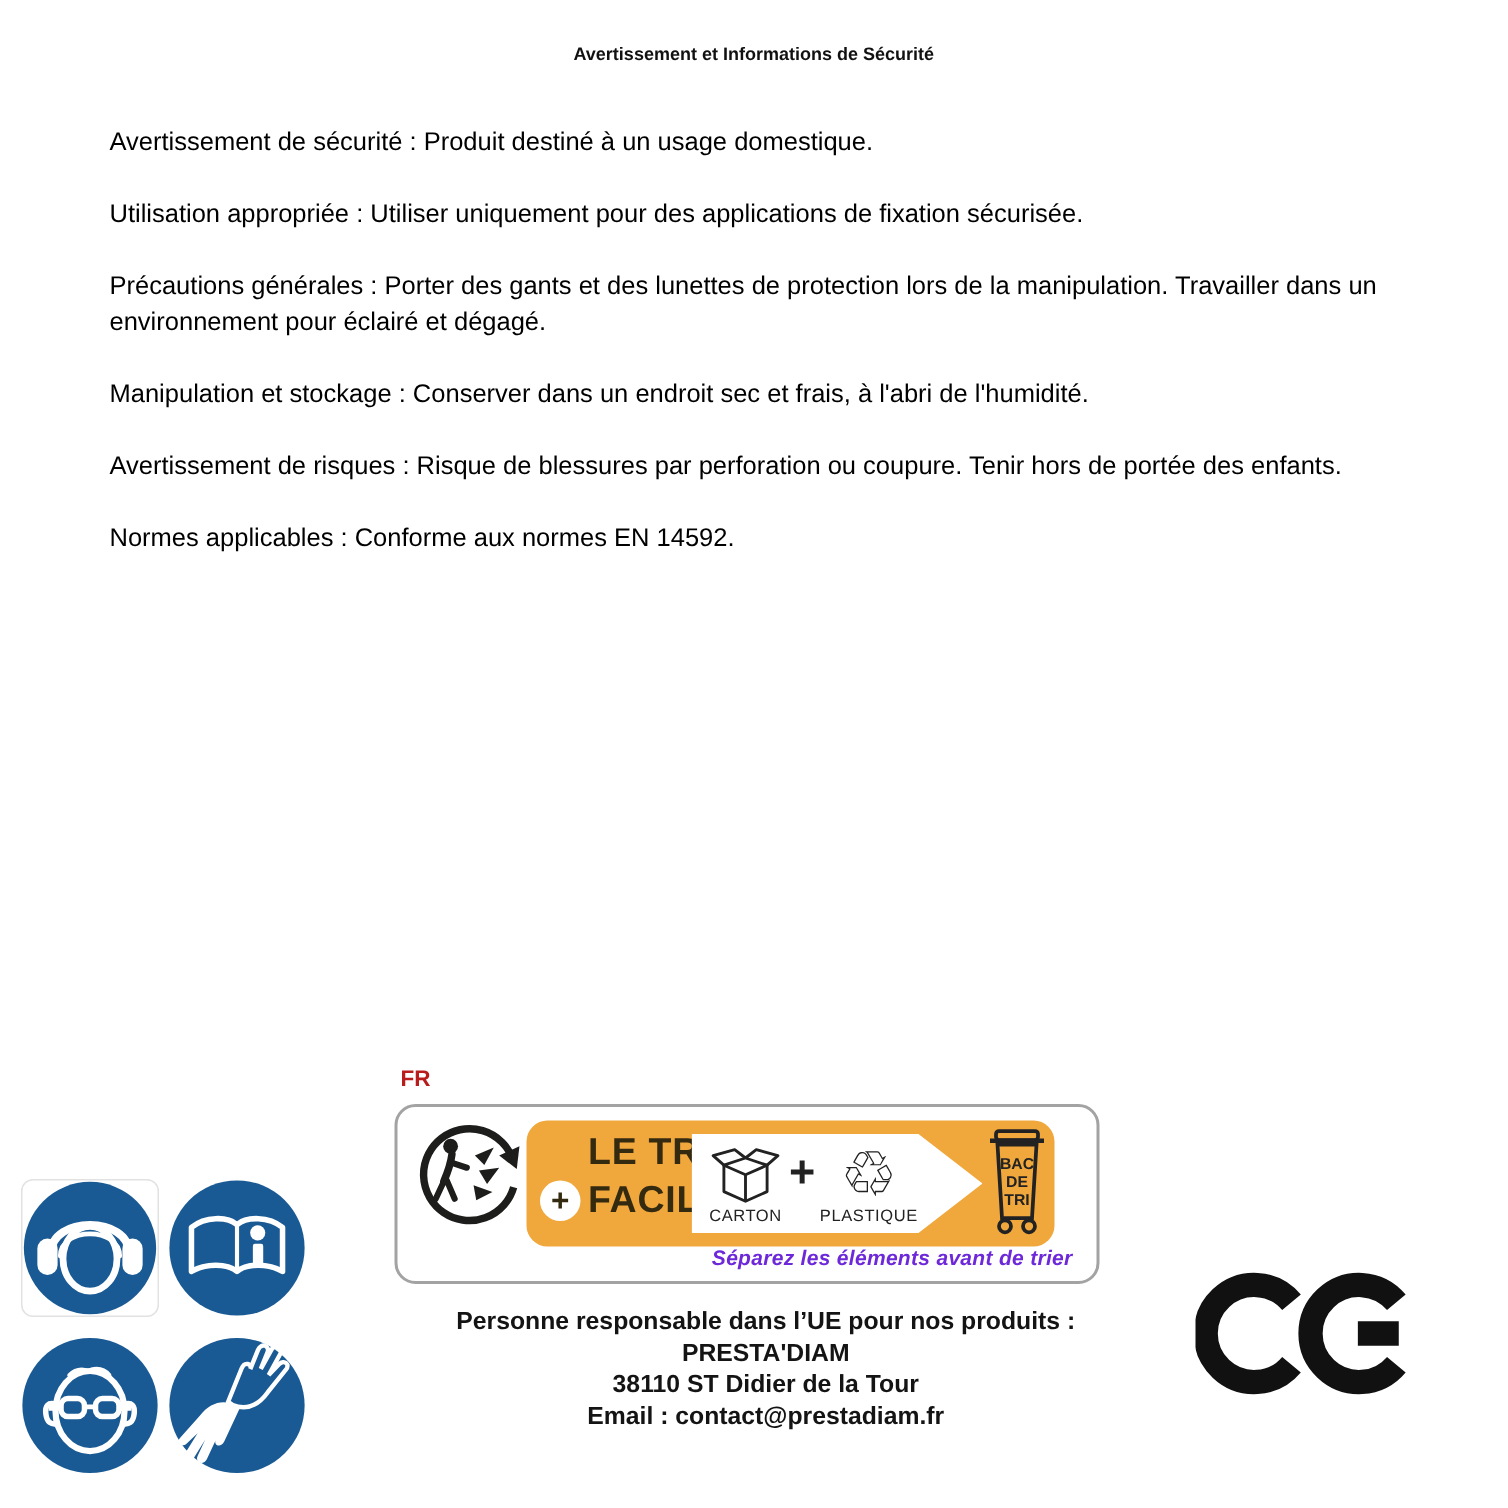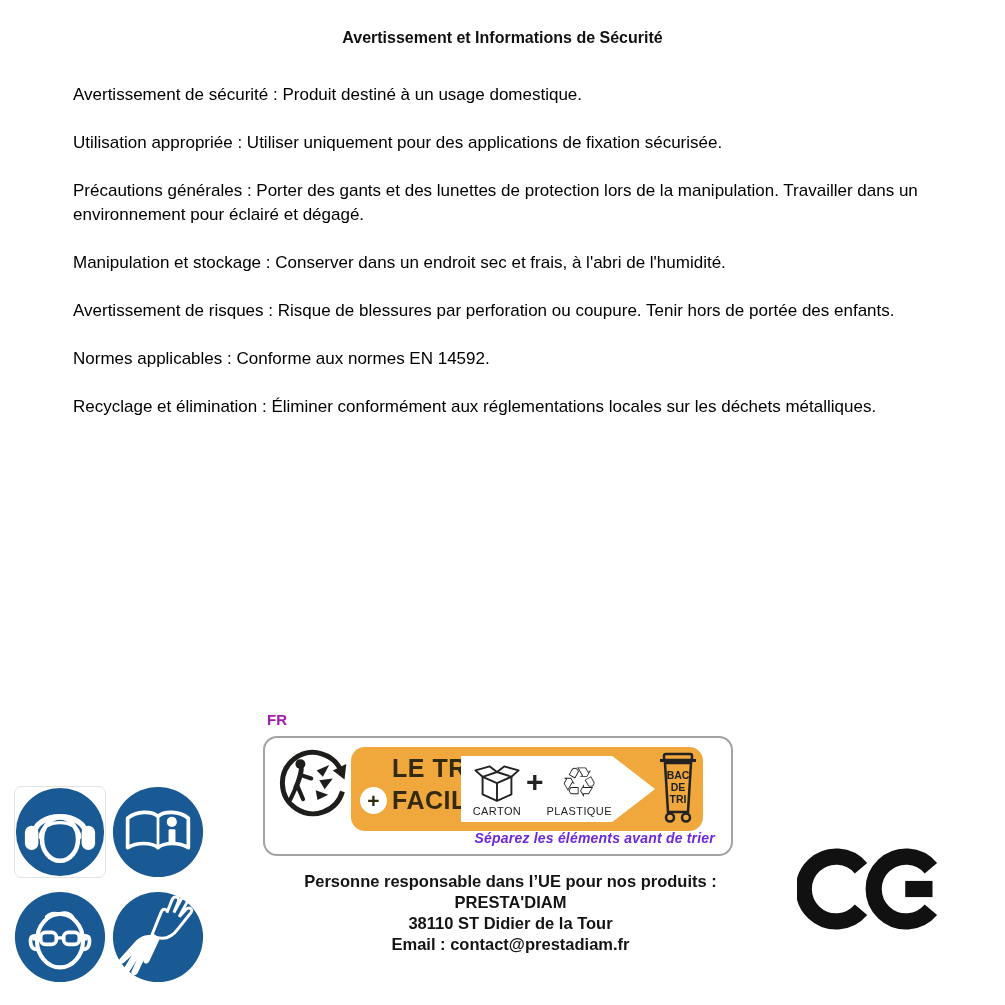--- a/index.html
+++ b/index.html
@@ -3,36 +3,36 @@
 <meta charset="utf-8">
 <style>
   * { margin:0; padding:0; box-sizing:border-box; }
   html,body { background:#fff; }
   .page {
     position:relative; width:1005px; height:1005px; background:#fff;
     font-family:"Liberation Sans", sans-serif; color:#000; overflow:hidden;
   }
   .page-title {
     position:absolute; left:0; right:0; top:29px;
-    text-align:center; font-size:16px; font-weight:700; color:#111;
+    text-align:center; font-size:12px; font-weight:700; color:#111;
   }
   .body-text { position:absolute; left:73px; top:83px; width:902px; }
   .body-text p { font-size:17px; line-height:24px; margin:0 0 24px 0; color:#000; }
 
   
   .icon-grid {
     position:absolute; left:14px; top:786px;
     display:grid; grid-template-columns:92px 92px; grid-column-gap:6px; grid-row-gap:13px;
   }
   .icon-cell { width:92px; height:92px; }
   .icon-cell.boxed { border:1px solid #e2e2e2; border-radius:8px; background:#fff; }
   .icon-cell svg { width:100%; height:100%; display:block; }
 
   
-  .fr-label { position:absolute; left:267px; top:711px; font-size:15px; font-weight:700; color:#a21caf; }
+  .fr-label { position:absolute; left:267px; top:711px; font-size:15px; font-weight:700; color:#b91c1c; }
   .tri-card {
     position:absolute; left:263px; top:736px; width:470px; height:120px;
     background:#fff; border:2px solid #a3a3a3; border-radius:14px;
   }
   .triman { position:absolute; left:12px; top:9px; width:72px; height:72px; }
   .tri-band {
     position:absolute; left:86px; top:9px; width:352px; height:84px;
     background:#F0A73C; border-radius:14px;
   }
   .tri-headline { position:absolute; left:9px; top:6px; color:#342a10; }
@@ -79,21 +79,20 @@
 
   <h1 class="page-title">Avertissement et Informations de Sécurité</h1>
 
   <div class="body-text">
     <p>Avertissement de sécurité : Produit destiné à un usage domestique.</p>
     <p>Utilisation appropriée : Utiliser uniquement pour des applications de fixation sécurisée.</p>
     <p>Précautions générales : Porter des gants et des lunettes de protection lors de la manipulation. Travailler dans un environnement pour éclairé et dégagé.</p>
     <p>Manipulation et stockage : Conserver dans un endroit sec et frais, à l'abri de l'humidité.</p>
     <p>Avertissement de risques : Risque de blessures par perforation ou coupure. Tenir hors de portée des enfants.</p>
     <p>Normes applicables : Conforme aux normes EN 14592.</p>
-    <p>Recyclage et élimination : Éliminer conformément aux réglementations locales sur les déchets métalliques.</p>
   </div>
 
   <div class="icon-grid">
     <div class="icon-cell boxed">
       <svg viewBox="0 0 100 100" aria-hidden="true">
         <circle cx="50" cy="50" r="49" fill="#1a5a94"></circle>
         <path d="M21,54 C21,26 79,26 79,54" fill="none" stroke="#fff" stroke-width="6" stroke-linecap="round"></path>
         <path d="M28,56 C28,34 72,34 72,56" fill="none" stroke="#fff" stroke-width="3.5" stroke-linecap="round"></path>
         <ellipse cx="50" cy="58" rx="20" ry="24" fill="none" stroke="#fff" stroke-width="5"></ellipse>
         <rect x="11" y="43" width="15" height="27" rx="7.5" fill="#fff"></rect>

